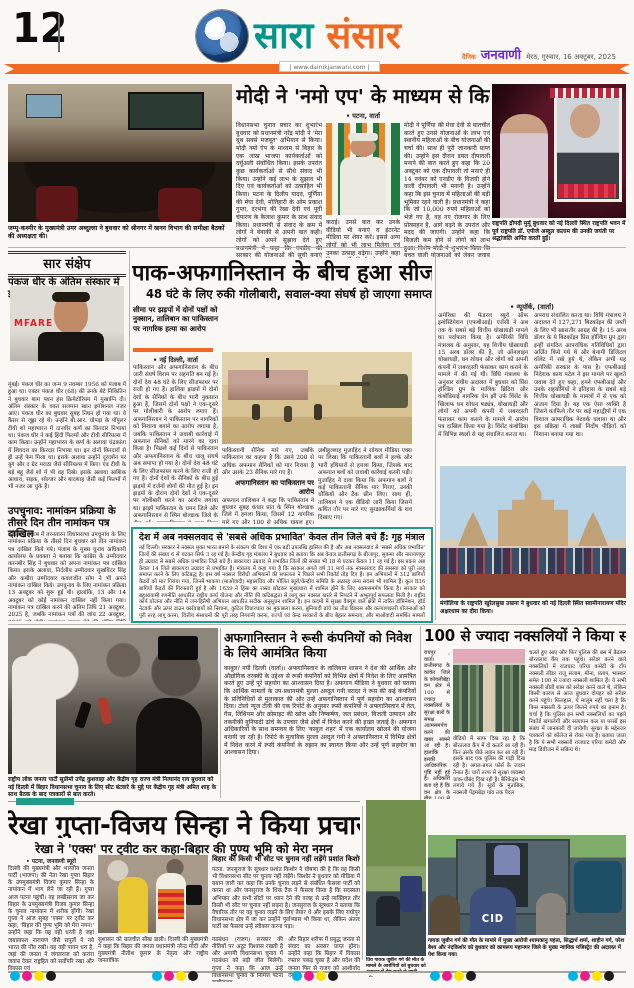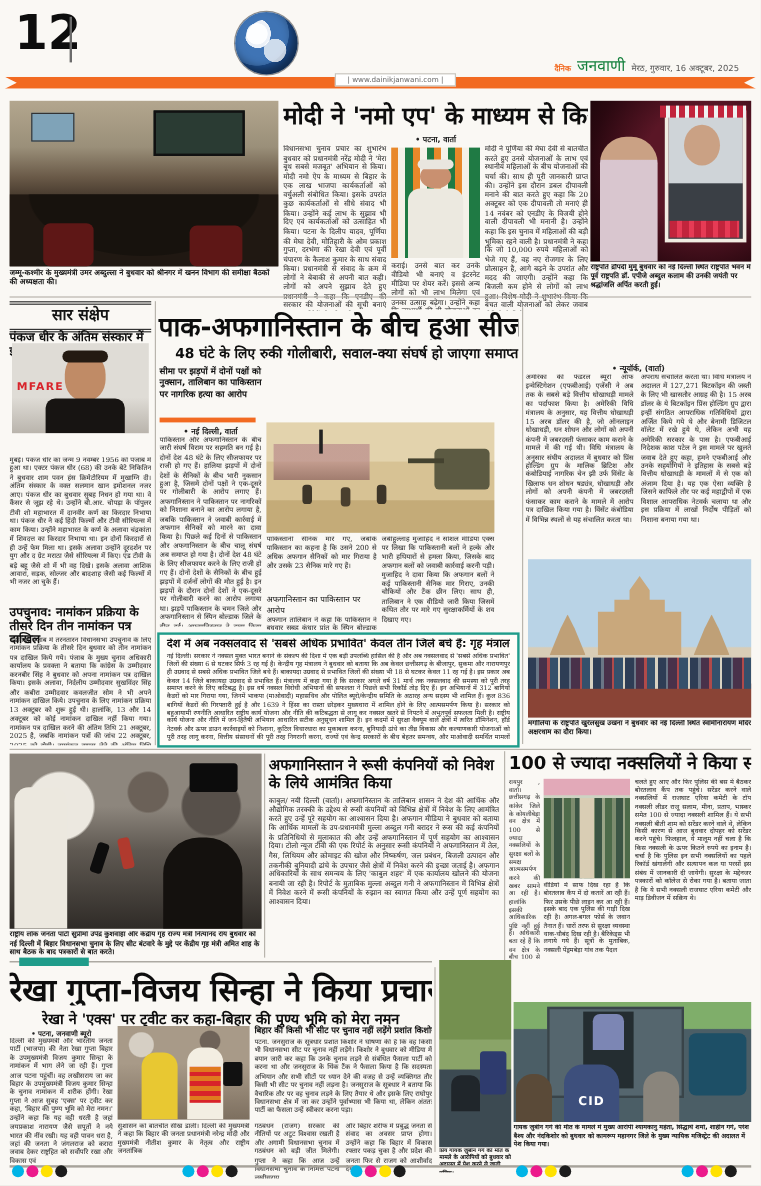--- a/index.html
+++ b/index.html
@@ -27,35 +27,39 @@
   .globe:before{content:"";position:absolute;left:8px;top:6px;width:36px;height:40px;
          background:
            radial-gradient(ellipse at 30% 30%,rgba(255,255,255,.9) 0 30%,transparent 31%),
            radial-gradient(ellipse at 70% 65%,rgba(255,255,255,.75) 0 26%,transparent 27%);
          border-radius:50%;}
   .regdot{display:inline-block;width:10px;height:10px;border-radius:50%;margin-right:2px;}
   .d-c{background:#00b4e6;} .d-m{background:#ec1a8c;} .d-y{background:#ffe100;} .d-k{background:#1c1c1c;}
   .reggroup{position:absolute;top:966px;}
   .tealbar{position:absolute;background:#1f9c8a;}
   .box-naxal{position:absolute;border:2px solid #1f9c8a;background:#fffdf8;padding:3px 6px;box-sizing:border-box;}
-  .subhead2{font-size:6.8px;font-weight:normal;text-align:left;margin:18px 0 1px;}
+  .subhead2{font-size:6.8px;font-weight:bold;text-align:right;margin:1px 0 1px;}
 </style>
 </head>
 <body>
 
 <div id="page">
 
   <div class="abs hl" style="left:12px;top:8px;font-size:40px;line-height:1;">12</div>
   <div class="abs" style="left:58px;top:14px;width:2px;height:38px;background:#6b6b6b;"></div>
 
   <div class="globe"></div>
+  <div class="abs" style="left:254px;top:14px;font-size:37px;font-weight:bold;line-height:1.2;">
+    <span style="color:#00968a;">सारा</span>
+    <span style="color:#f26a21;">संसार</span>
+  </div>
 
   <div class="abs" style="left:462px;top:44px;white-space:nowrap;">
     <span style="font-size:6.5px;color:#f26a21;font-weight:bold;">दैनिक</span>
-    <span style="font-size:13px;font-weight:normal;color:#15803d;">जनवाणी</span>
+    <span style="font-size:13px;font-weight:bold;color:#6d28d9;">जनवाणी</span>
     <span style="font-size:7px;color:#555;">मेरठ, गुरुवार,  16 अक्टूबर,  2025</span>
   </div>
 
   <div class="orangebar"></div>
   <div class="webbox">| www.dainikjanwani.com |</div>
 
   <div class="photo" style="left:8px;top:84px;width:224px;height:138px;
        background:linear-gradient(180deg,#b3a68e 0%,#9a8f79 28%,#6a5a48 46%,#3a2e24 62%,#241b14 100%);">
     <div class="abs" style="left:120px;top:8px;width:72px;height:34px;background:#2a3b33;border:2px solid #111;"></div>
     <div class="abs" style="left:18px;top:10px;width:34px;height:22px;background:#7fa3b8;border:1px solid #333;"></div>

